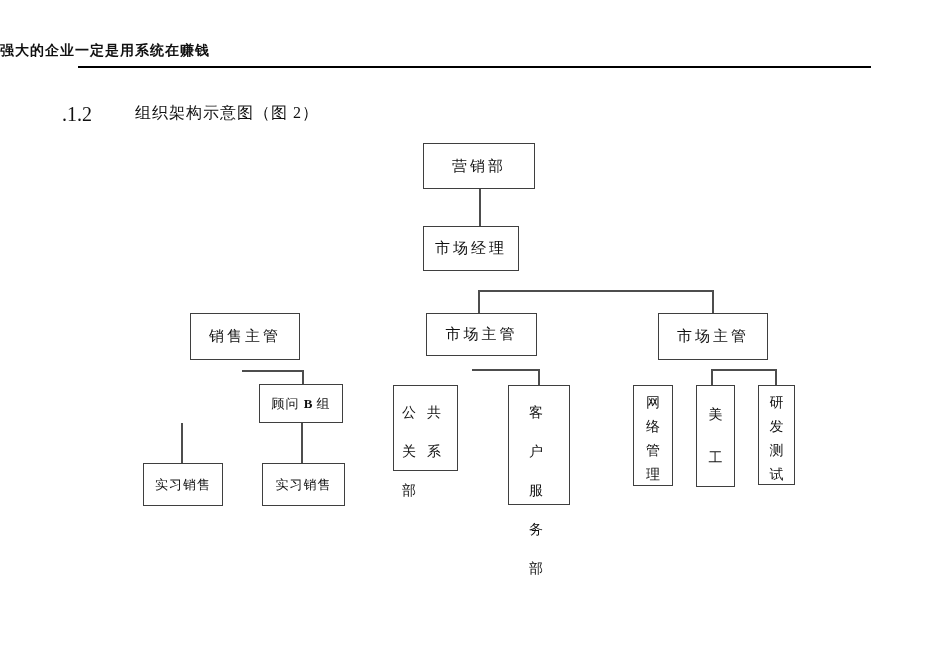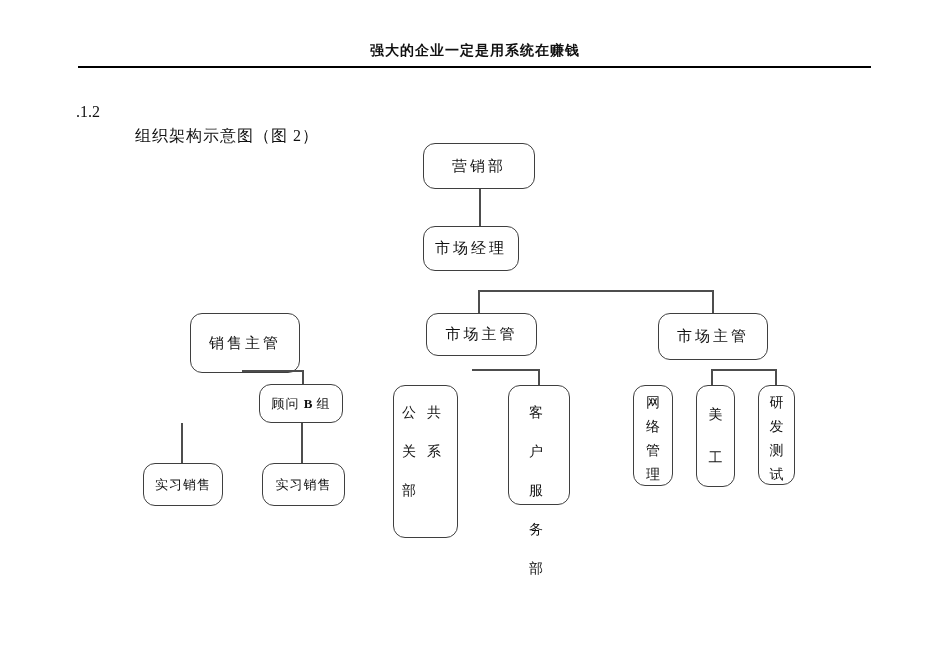--- a/index.html
+++ b/index.html
@@ -15,50 +15,48 @@
     background: #ffffff;
     overflow: hidden;
     color: #1a1a1a;
   }
   
   .header-text {
     position: absolute;
     top: 42px;
     left: 0;
     width: 950px;
-    text-align: center;
     font-size: 14px;
     font-weight: bold;
     letter-spacing: 1px;
     color: #111;
   }
   .header-rule {
     position: absolute;
     top: 66px;
     left: 78px;
     width: 793px;
     height: 2px;
     background: #000;
   }
   
   .section-number {
     position: absolute;
     top: 103px;
-    left: 76px;
-    font-size: 16px;
+    left: 62px;
+    font-size: 20px;
     color: #111;
   }
   .section-title {
     position: absolute;
     top: 103px;
     left: 135px;
     font-size: 16px;
     letter-spacing: 1px;
     color: #111;
-    margin-top: 23px;
   }
   .chart-title {
     position: absolute;
     top: 97px;
     left: 397px;
     font-size: 20px;
     letter-spacing: 2px;
     color: #111;
   }
   
@@ -67,21 +65,21 @@
     top: 0;
     left: 0;
     width: 950px;
     height: 672px;
   }
   .node {
     position: absolute;
     box-sizing: border-box;
     background: #ffffff;
     border: 1.4px solid #3f3f3f;
-    border-radius: 12px;
+    border-radius: 0;
     color: #111;
   }
   .node.h, .node.h-small {
     display: flex;
     align-items: center;
     justify-content: center;
     text-align: center;
   }
   .node.h { font-size: 15px; letter-spacing: 3px; }
   .node.h-small { font-size: 13px; letter-spacing: 1px; }
@@ -121,39 +119,39 @@
   <span class="section-number">.1.2</span>
   <span class="section-title">组织架构示意图（图 2）</span>
 
   <div id="chart-layer" class="chart-layer">
       <div class="node h" style="left: 423px; top: 143px; width: 112px; height: 46px;">
         <span>营销部</span>
       </div>
       <div class="node h" style="left: 423px; top: 226px; width: 96px; height: 45px;">
         <span>市场经理</span>
       </div>
-      <div class="node h" style="left: 190px; top: 313px; width: 110px; height: 60px;">
+      <div class="node h" style="left: 190px; top: 313px; width: 110px; height: 47px;">
         <span>销售主管</span>
       </div>
       <div class="node h" style="left: 426px; top: 313px; width: 111px; height: 43px;">
         <span>市场主管</span>
       </div>
       <div class="node h" style="left: 658px; top: 313px; width: 110px; height: 47px;">
         <span>市场主管</span>
       </div>
       <div class="node h-small" style="left: 259px; top: 384px; width: 84px; height: 39px;">
         <span>顾问 <span class="latin">B</span> 组</span>
       </div>
       <div class="node h-small" style="left: 143px; top: 463px; width: 80px; height: 43px;">
         <span>实习销售</span>
       </div>
       <div class="node h-small" style="left: 262px; top: 463px; width: 83px; height: 43px;">
         <span>实习销售</span>
       </div>
-      <div class="node wrap" style="left: 393px; top: 385px; width: 65px; height: 153px;"><span>公共关系部</span></div>
+      <div class="node wrap" style="left: 393px; top: 385px; width: 65px; height: 86px;"><span>公共关系部</span></div>
       <div class="node wrap" style="left: 508px; top: 385px; width: 62px; height: 120px; padding-left: 20px;"><span>客户服务部</span></div>
       <div class="node v" style="left: 633px; top: 385px; width: 40px; height: 101px;"><span>网<br>络<br>管<br>理</span></div>
       <div class="node v-spread" style="left: 696px; top: 385px; width: 39px; height: 102px;"><span>美<br>工</span></div>
       <div class="node v" style="left: 758px; top: 385px; width: 37px; height: 100px;"><span>研<br>发<br>测<br>试</span></div>
       <div class="connector" style="left: 479px; top: 189px; width: 1.5px; height: 37px; background: rgb(77, 77, 77);"></div>
       <div class="connector" style="left: 478px; top: 290px; width: 234px; height: 1.5px; background: rgb(77, 77, 77);"></div>
       <div class="connector" style="left: 478px; top: 290px; width: 1.5px; height: 23px; background: rgb(77, 77, 77);"></div>
       <div class="connector" style="left: 712px; top: 290px; width: 1.5px; height: 23px; background: rgb(77, 77, 77);"></div>
       <div class="connector" style="left: 242px; top: 370px; width: 60px; height: 1.5px; background: rgb(77, 77, 77);"></div>
       <div class="connector" style="left: 302px; top: 370px; width: 1.5px; height: 14px; background: rgb(77, 77, 77);"></div>

